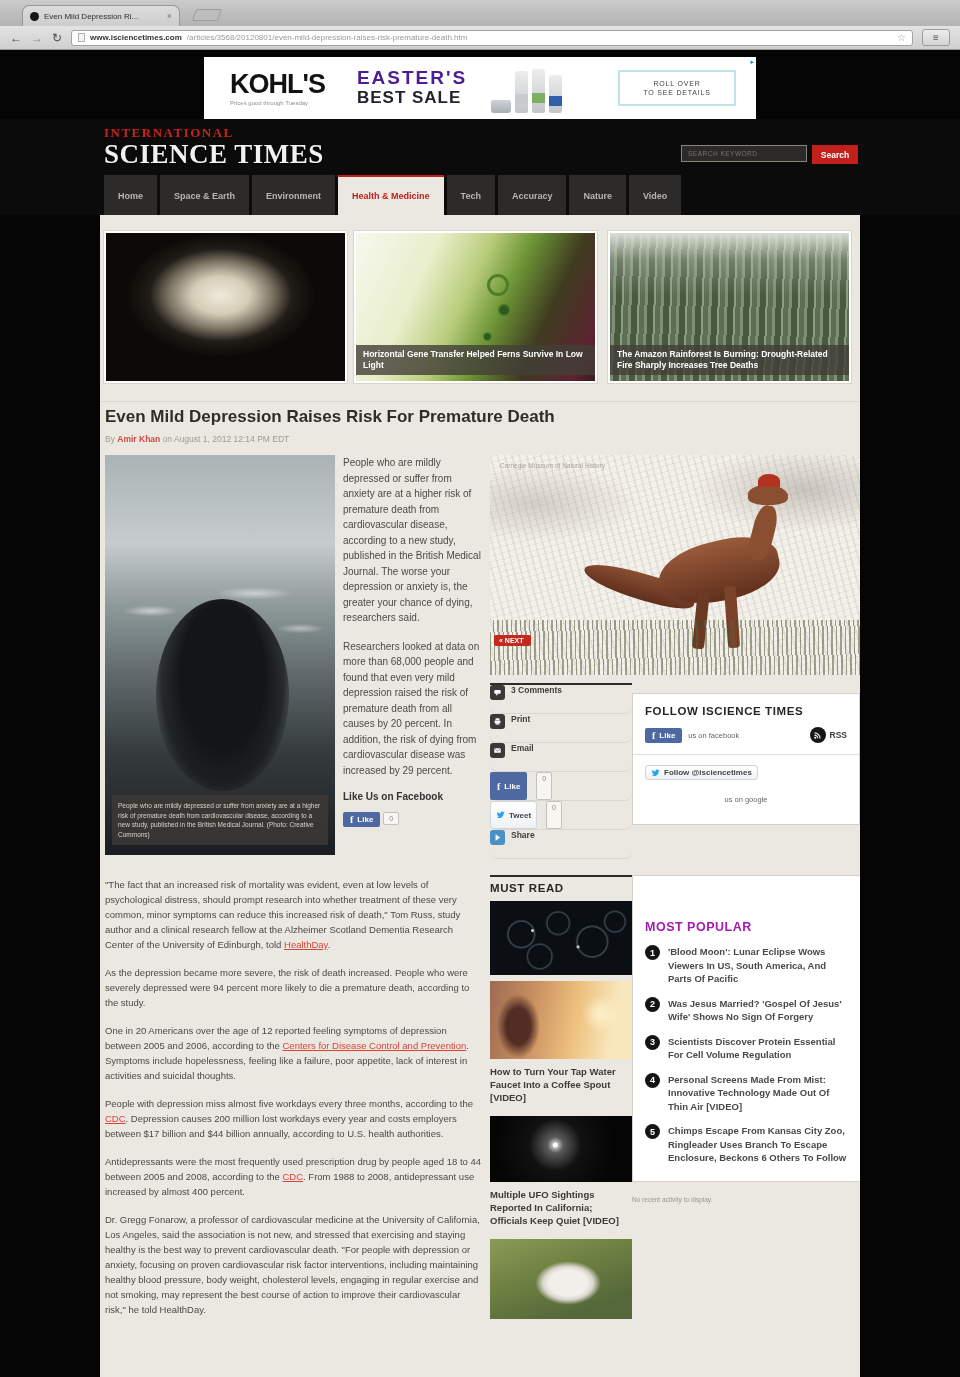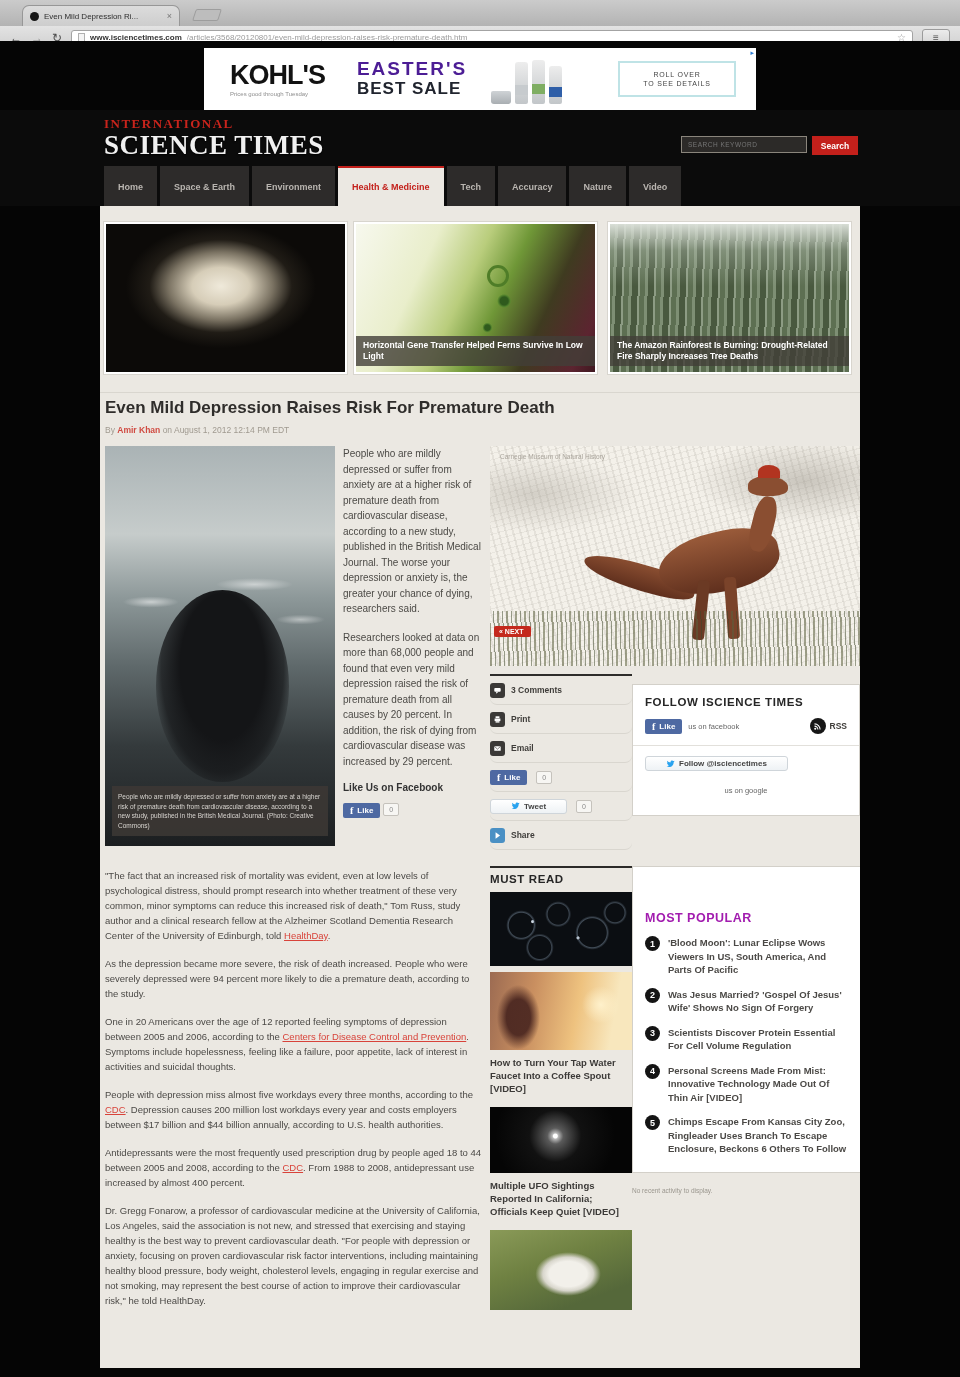--- a/index.html
+++ b/index.html
@@ -24,21 +24,21 @@
   .urlbar { flex:1; height:16px; background:#fff; border:1px solid #a3a3a3; border-radius:3px;
             display:flex; align-items:center; gap:5px; padding:0 6px; }
   .page-ico { width:7px; height:9px; border:1px solid #b0b0b0; background:#f4f4f4; flex:none; }
   .url-domain { font-size:8px; color:#333; font-weight:bold; white-space:nowrap; }
   .url-path { font-size:8px; color:#9a9a9a; white-space:nowrap; overflow:hidden; flex:1; }
   .star { font-size:10px; color:#9a9a9a; }
   .menu-btn { width:28px; height:17px; border:1px solid #9b9b9b; border-radius:3px; background:linear-gradient(#ececec,#d4d4d4);
               display:flex; align-items:center; justify-content:center; font-size:10px; color:#555; }
 
   
-  .page { position:absolute; top:41px; left:0; width:960px; height:1327px; background:#050505; }
+  .page { position:absolute; top:50px; left:0; width:960px; height:1327px; background:#050505; }
 
   
   .ad { position:absolute; left:204px; top:7px; width:552px; height:62px; background:#fff; display:flex; align-items:center; }
   .kohls { margin-left:26px; }
   .kohls-brand { font-size:27px; font-weight:900; letter-spacing:-1px; color:#121212; line-height:1; }
   .kohls-tag { font-size:6px; color:#8f8f8f; margin-top:2px; }
   .easter { margin-left:32px; line-height:1.1; }
   .easter-1 { font-size:19px; font-weight:800; letter-spacing:2px; color:#4c1d95; }
   .easter-2 { font-size:17px; font-weight:800; letter-spacing:1px; color:#20242e; }
   .products { margin-left:24px; display:flex; align-items:flex-end; gap:4px; height:50px; }
@@ -122,26 +122,26 @@
   .d-crest { left:268px; top:19px; width:22px; height:13px; background:#b23420; border-radius:50% 50% 0 0; }
   .d-leg1 { left:205px; top:134px; width:12px; height:60px; background:#6b3a24; border-radius:4px; transform:rotate(6deg); }
   .d-leg2 { left:236px; top:131px; width:12px; height:62px; background:#7a432a; border-radius:4px; transform:rotate(-4deg); }
   .d-grass { left:0; bottom:0; width:100%; height:55px;
     background:repeating-linear-gradient(88deg, rgba(90,95,60,.55) 0 2px, transparent 2px 5px, rgba(60,70,40,.5) 5px 6px, transparent 6px 9px); }
   .d-credit { position:absolute; left:10px; top:7px; font-size:6.5px; color:#a9a49b; z-index:2; }
   .d-next { position:absolute; left:4px; top:180px; background:#c4291d; color:#fff; font-size:7px; font-weight:bold;
             padding:2px 7px 2px 5px; border-radius:2px; z-index:3; }
 
   .social { position:absolute; left:390px; top:468px; width:142px; border-top:2px solid #2e2c2a; }
-  .soc-row { display:flex; align-items:center; gap:6px; height:29px; border-bottom:1px solid #d9d6cf;border-radius:7px; }
+  .soc-row { display:flex; gap:6px; height:29px; border-bottom:1px solid #d9d6cf;border-radius:7px; }
   .soc-ico { width:15px; height:15px; background:#3b3937; border-radius:3px; display:flex; align-items:center; justify-content:center; flex:none; }
   .soc-ico.blue { background:#4a90c4; }
   .soc-label { font-size:8.5px; font-weight:bold; color:#3f3d3a; }
   .tw-btn { display:inline-flex; align-items:center; gap:4px; border:1px solid #cfd5da; background:linear-gradient(#fff,#eef2f5);
-            border-radius:3px; padding:2px 20px; font-size:8px; font-weight:bold; color:#444; }
+            border-radius:3px; padding:2px 5px; font-size:8px; font-weight:bold; color:#444; }
 
   .follow { position:absolute; left:532px; top:478px; width:228px; height:132px; background:#fff; border:1px solid #d3d0c9; }
   .follow-title { margin:11px 12px 10px; font-size:11.5px; font-weight:800; letter-spacing:.6px; color:#262626; }
   .follow-row { margin:0 12px; display:flex; align-items:center; gap:6px; }
   .follow-sub { font-size:7.5px; color:#666; }
   .rss-wrap { margin-left:auto; display:flex; align-items:center; gap:4px; }
   .rss-ico { width:16px; height:16px; border-radius:50%; background:#161616; display:flex; align-items:center; justify-content:center; }
   .follow-hr { margin:11px 0 10px; border-top:1px solid #e2e0db; }
   .google-row { text-align:center; margin-top:15px; font-size:7.5px; color:#666; }
 

